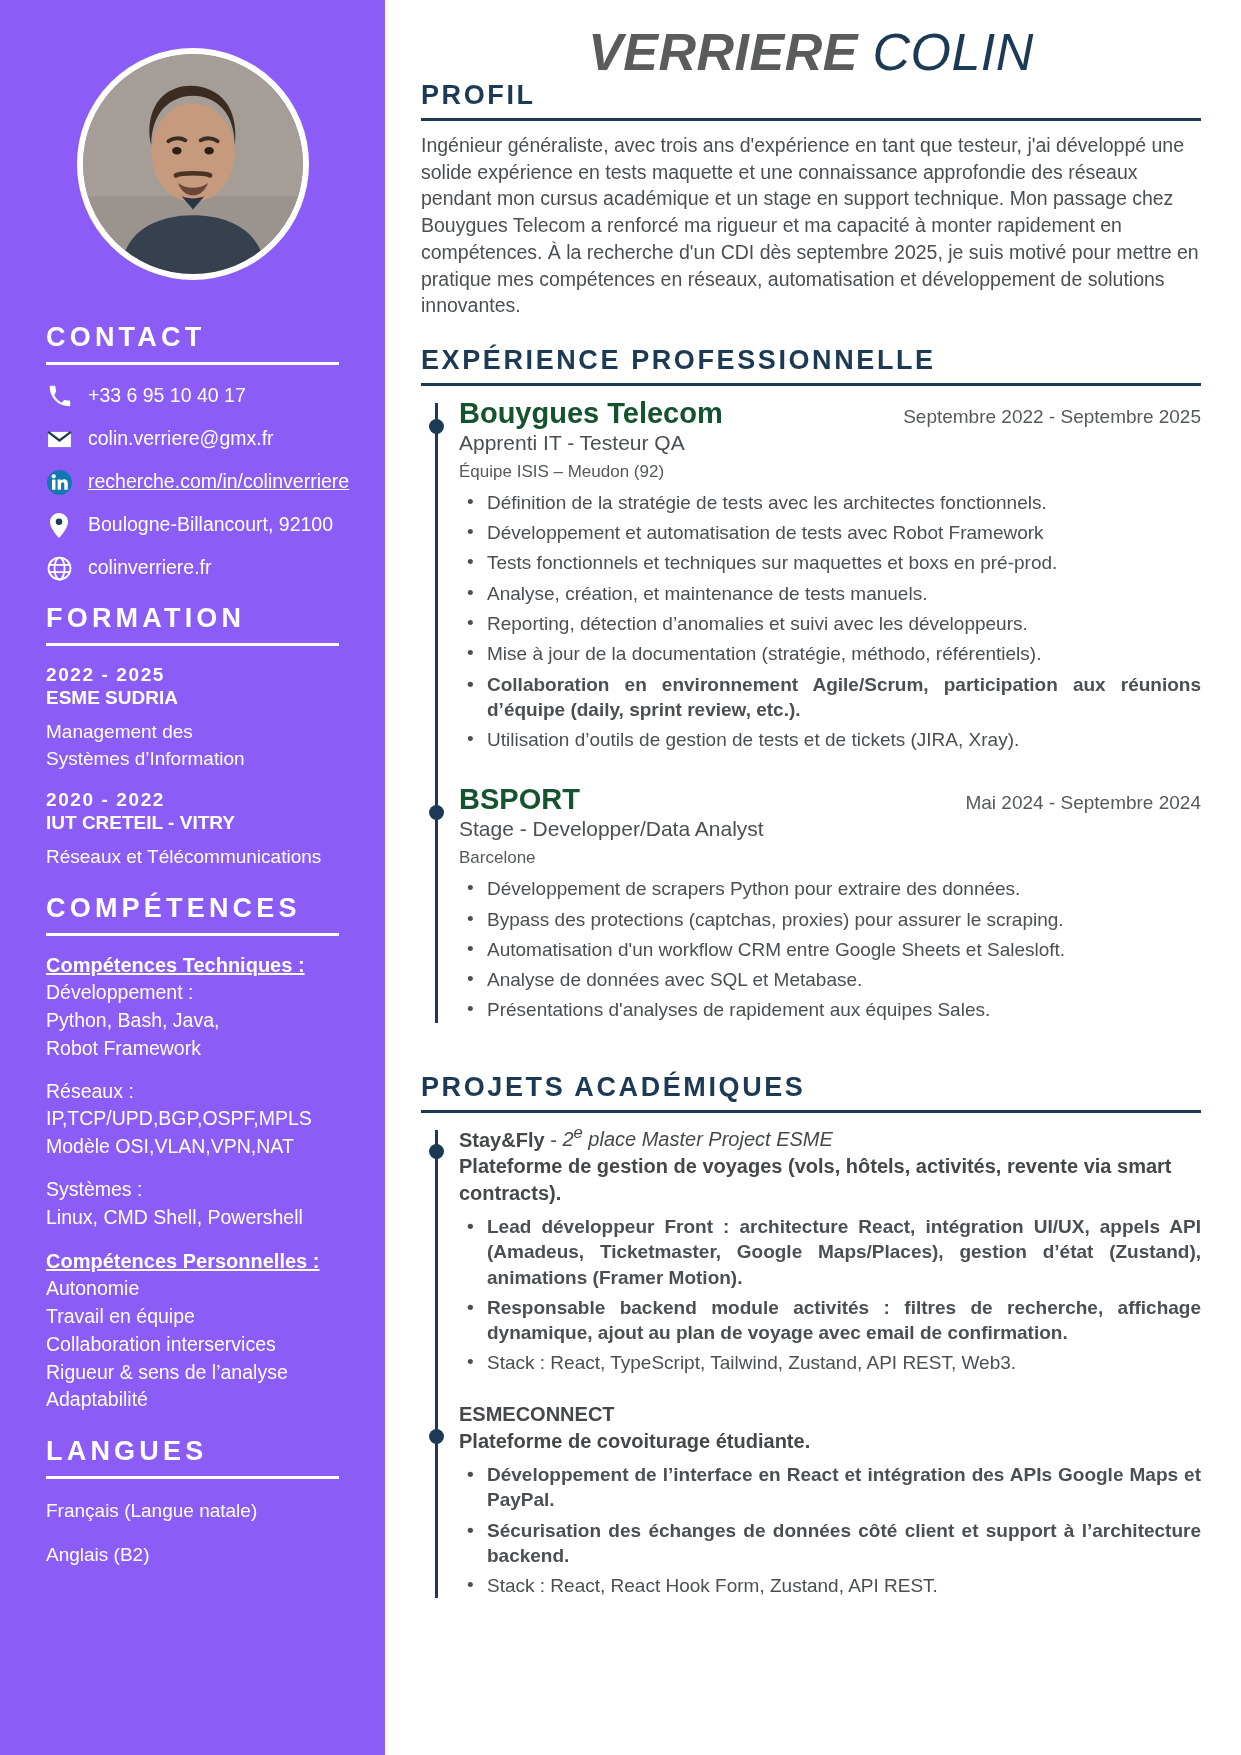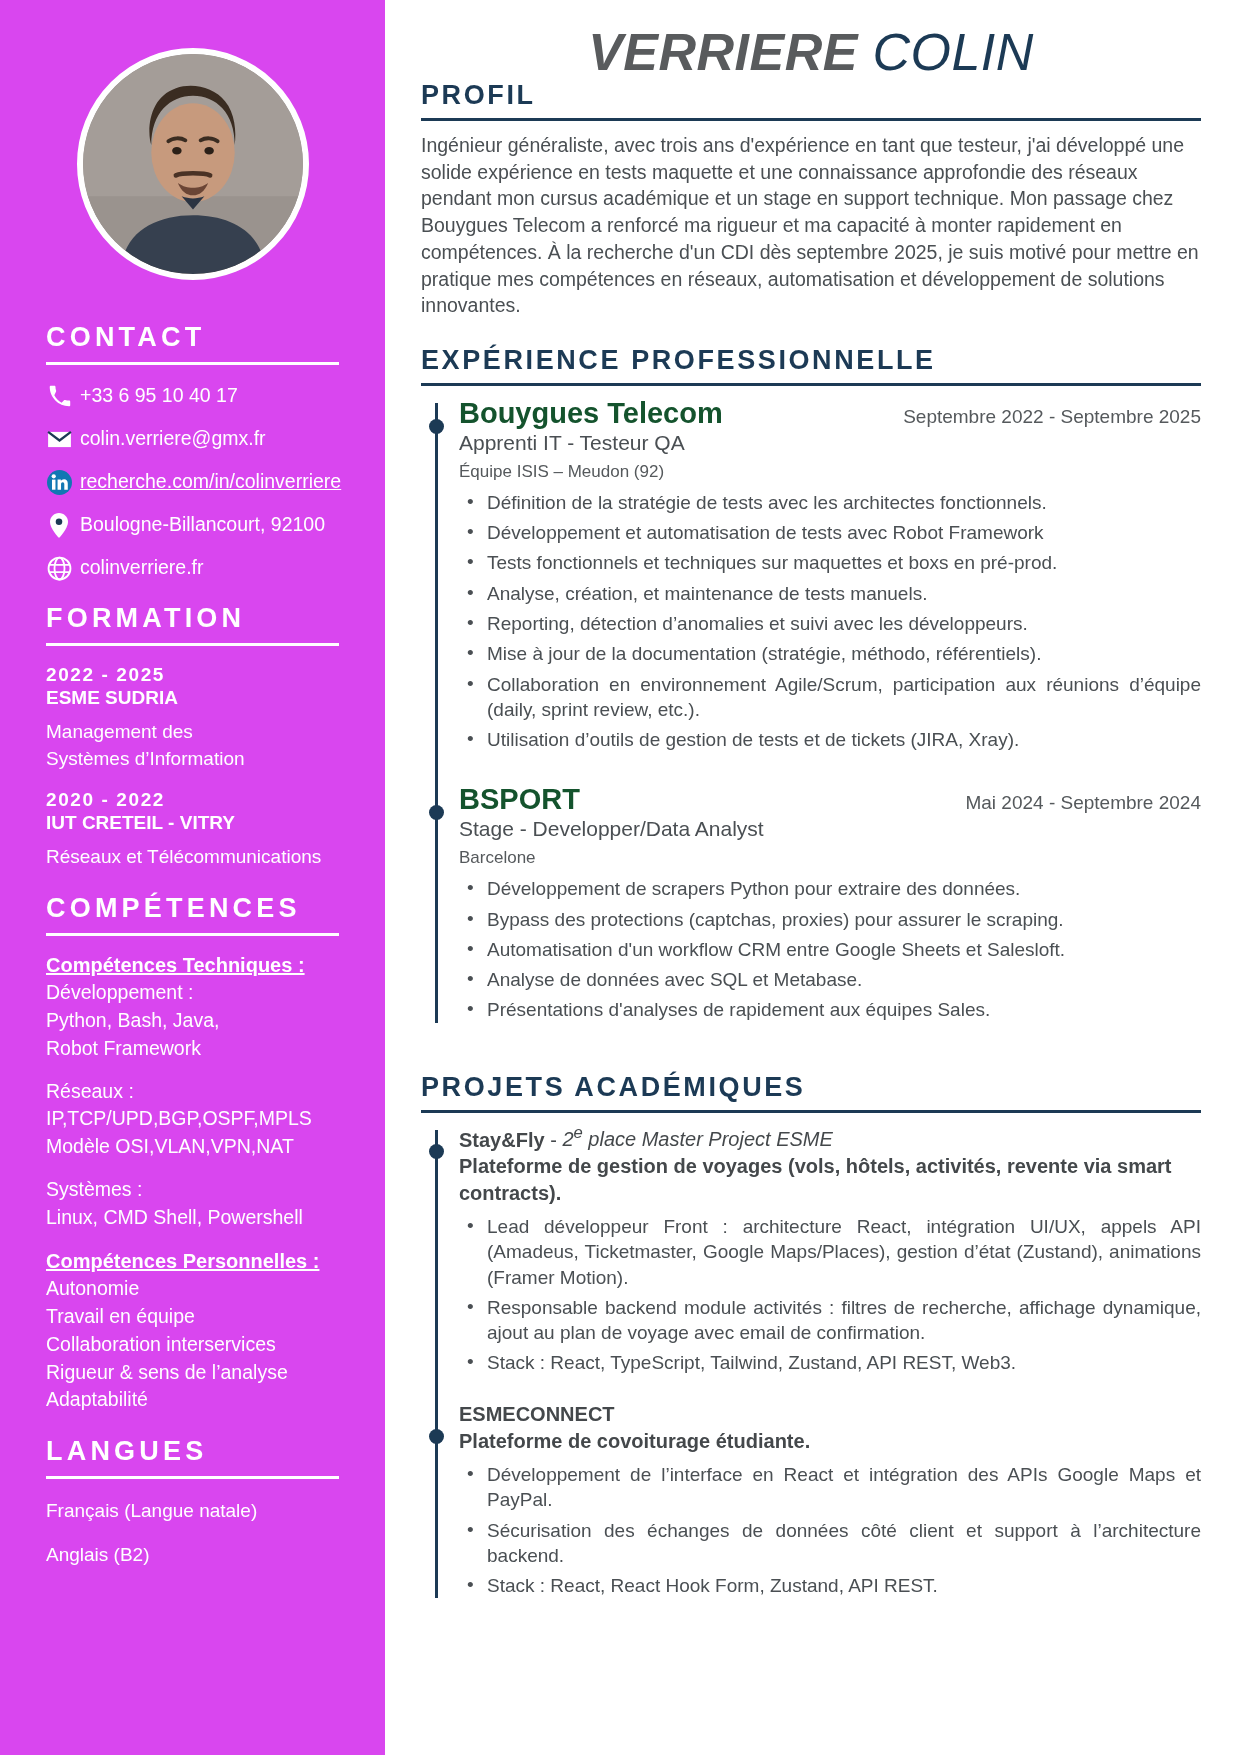--- a/index.html
+++ b/index.html
@@ -6,42 +6,42 @@
   html, body {
     width:1241px; height:1755px;
     font-family:"Liberation Sans", sans-serif;
     background:#ffffff;
   }
   .page { position:relative; width:1241px; height:1755px; display:flex; background:#fff; }
 
   
   .sidebar {
     width:385px; min-width:385px;
-    background:#d946ef;
+    background:#8b5cf6;
     color:#ffffff;
     padding:44px 46px 20px 46px;
     position:relative;
   }
   .photo-wrap { display:flex; justify-content:center; margin-top:4px; margin-bottom:42px; }
   .photo {
     width:232px; height:232px; border-radius:50%;
     border:6px solid #ffffff;
     background:#9b9490;
     overflow:hidden; position:relative;
   }
   .photo svg { display:block; width:100%; height:100%; }
 
   .side-h {
     font-size:27px; font-weight:bold; letter-spacing:4.2px;
     color:#ffffff; margin:0 0 9px 0;
   }
   .side-rule { height:3px; background:#ffffff; width:100%; margin-bottom:18px; }
   .side-block { margin-bottom:22px; }
 
-  .contact-row { display:flex; align-items:center; gap:8px; margin-bottom:17px; }
+  .contact-row { display:flex; align-items:center; gap:16px; margin-bottom:17px; }
   .ico { width:26px; min-width:26px; height:26px; display:flex; align-items:center; justify-content:center; }
   .ico svg { display:block; }
   .contact-txt { font-size:19.5px; color:#ffffff; line-height:1.2; }
   .contact-txt.link { text-decoration:underline; }
 
   .edu-dates { font-size:19px; font-weight:bold; letter-spacing:1.6px; margin-top:16px; }
   .edu-school { font-size:19px; font-weight:bold; margin-top:1px; }
   .edu-field { font-size:19px; margin-top:10px; line-height:1.42; font-weight:300; }
 
   .sk-head { font-size:20px; font-weight:bold; text-decoration:underline; margin-top:18px; margin-bottom:2px; }
@@ -81,21 +81,21 @@
   .job-loc { font-size:17px; color:#55595c; font-weight:300; margin-top:7px; }
 
   ul.bul { list-style:none; margin-top:8px; }
   ul.bul li {
     position:relative; padding-left:28px; margin-bottom:5px;
     font-size:19px; line-height:1.33; color:#4a4f53; font-weight:300;
   }
   ul.bul li::before {
     content:"•"; position:absolute; left:8px; top:-1px; font-size:19px; color:#4a4f53;
   }
-  ul.bul li.just { text-align:justify; }
+  ul.bul li.just { text-align:justify;font-weight:bold; }
 
   .exp-gap { height:26px; }
   .sec-gap { height:44px; }
 
   .proj-title { font-size:20px; color:#44484b; }
   .proj-title b { font-weight:bold; }
   .proj-title i { font-style:italic; font-weight:400; }
   .proj-sub { font-size:20px; font-weight:bold; color:#44484b; line-height:1.32; margin-top:2px; }
   .proj-gap { height:22px; }
 </style>

